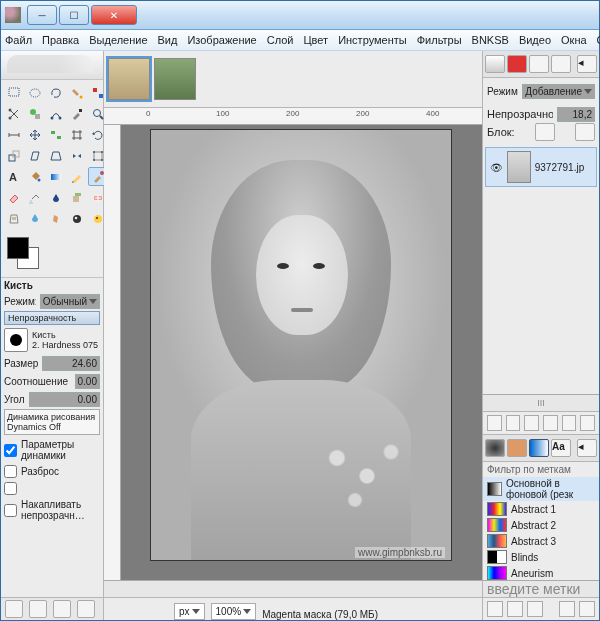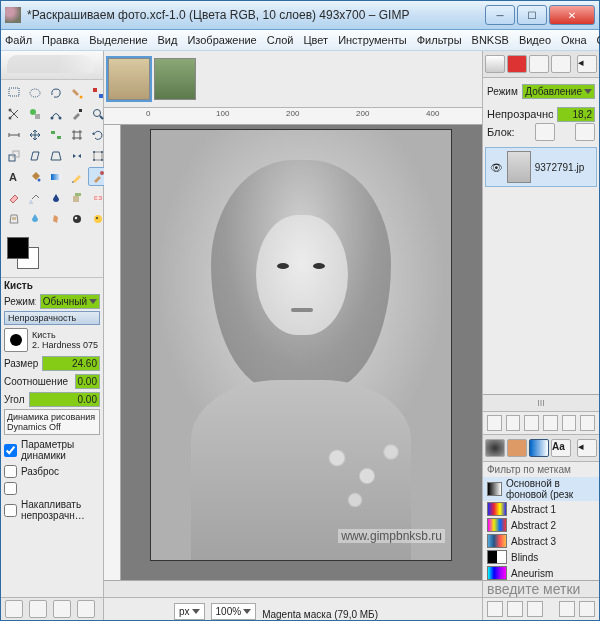--- a/index.html
+++ b/index.html
@@ -20,21 +20,21 @@
   .tool{width:17px;height:17px;border:1px solid transparent;border-radius:2px;display:flex;align-items:center;justify-content:center}
   .tool.sel{border-color:#7aa7d4;background:#cde3f7}
   .tool svg{width:14px;height:14px}
   .fgbg{height:38px;position:relative;margin:4px}
   .fgbg .sw{position:absolute;width:20px;height:20px;border:1px solid #666}
   .fgbg .fg{left:2px;top:2px;background:#000;z-index:2}
   .fgbg .bg{left:12px;top:12px;background:#fff}
   .opt-section{border-top:1px solid #c4c4c4;padding:2px 3px;font-size:10px}
   .opt-row{display:flex;align-items:center;justify-content:space-between;margin:2px 0;height:16px}
   .opt-row label{white-space:nowrap;overflow:hidden}
-  .slot{flex:1;height:13px;margin-left:4px;background:#84cc16;border:1px solid #9aa;display:flex;align-items:center;justify-content:flex-end;padding:0 2px;font-size:10px}
+  .slot{flex:1;height:13px;margin-left:4px;background:#a3a3a3;border:1px solid #9aa;display:flex;align-items:center;justify-content:flex-end;padding:0 2px;font-size:10px}
   .bar{height:12px;background:linear-gradient(#dfe9f3,#c0d3e6);border:1px solid #7b9cc0;font-size:9px;display:flex;align-items:center;padding:0 3px}
   .brushpick{display:flex;align-items:center;gap:4px;margin:3px 0}
   .brushpick .circ{width:22px;height:22px;border:1px solid #888;border-radius:2px;display:flex;align-items:center;justify-content:center;background:#fff}
   .brushpick .circ::after{content:"";width:12px;height:12px;border-radius:50%;background:#000}
   .chk{display:flex;align-items:center;gap:4px;font-size:10px;margin:4px 0}
   .chk input{margin:0}
   .bottombar{height:22px;border-top:1px solid #b5b5b5;background:#e7e7e7;display:flex;align-items:center;padding:0 4px;gap:6px}
   .bottombar .btn{width:16px;height:16px;border:1px solid #aaa;background:#f4f4f4;border-radius:2px}
 
   .canvas-area{flex:1;display:flex;flex-direction:column;background:#fff;min-width:0}
@@ -50,21 +50,21 @@
   .canvas{flex:1;background:#7c7c7c;position:relative;overflow:hidden}
   .img{position:absolute;left:30px;top:5px;width:300px;height:430px;background:#bcbcbc;box-shadow:0 0 0 1px #333;overflow:hidden}
   .portrait{position:absolute;inset:0;background:radial-gradient(ellipse 180px 240px at 50% 35%,#d8d8d8 0%,#c6c6c6 45%,#b0b0b0 80%);}
   .hair{position:absolute;left:60px;top:30px;width:180px;height:230px;border-radius:50% 50% 40% 40%/50% 50% 60% 60%;background:radial-gradient(ellipse at 50% 30%,#cfcfcf,#9a9a9a 60%,#8a8a8a);}
   .face{position:absolute;left:105px;top:85px;width:92px;height:120px;border-radius:50%/55%;background:radial-gradient(ellipse at 50% 40%,#ececec,#cfcfcf);}
   .eye{position:absolute;width:12px;height:6px;background:#333;border-radius:50%}
   .eye.l{left:126px;top:133px}.eye.r{left:162px;top:133px}
   .mouth{position:absolute;left:140px;top:178px;width:22px;height:4px;background:#888;border-radius:3px}
   .body-s{position:absolute;left:40px;top:250px;width:220px;height:200px;border-radius:40% 40% 0 0/30% 30% 0 0;background:linear-gradient(#c2c2c2,#9f9f9f);}
   .flowers{position:absolute;right:30px;bottom:30px;width:120px;height:120px;background:radial-gradient(circle at 30% 40%,#efefef 6%,transparent 8%),radial-gradient(circle at 55% 55%,#efefef 7%,transparent 9%),radial-gradient(circle at 75% 35%,#e8e8e8 5%,transparent 7%),radial-gradient(circle at 45% 75%,#e8e8e8 5%,transparent 7%);opacity:.7}
-  .wm{position:absolute;right:6px;bottom:17px;font-size:12px;color:#555;background:rgba(255,255,255,.4);padding:0 3px}
+  .wm{position:absolute;right:6px;bottom:2px;font-size:10px;color:#555;background:rgba(255,255,255,.4);padding:0 3px}
   .marquee{position:absolute;right:-2px;top:5px;width:2px;height:430px;border-right:1px dashed #0cf}
   .sb-h{height:16px;background:#e7e7e7;border-top:1px solid #aaa}
   .status{height:22px;background:#ececec;border-top:1px solid #b5b5b5;display:flex;align-items:flex-end;font-size:10px;padding:0 4px;gap:6px}
   .status .fld{border:1px solid #aaa;background:#fff;padding:0 4px;height:15px;display:flex;align-items:center}
   
   .rpanel{width:116px;background:#ececec;border-left:1px solid #b5b5b5;display:flex;flex-direction:column}
   .rtabs{height:22px;background:#e3e3e3;border-bottom:1px solid #b5b5b5;display:flex;align-items:center;padding:2px;gap:2px}
   .rtab{width:18px;height:16px;border:1px solid #aaa;background:#f4f4f4;border-radius:2px}
   .rtab svg,.rtab span{width:12px;height:12px}
   .layers{flex:1;display:flex;flex-direction:column;min-height:0}
@@ -93,21 +93,20 @@
   .bbar{height:22px;border-top:1px solid #b5b5b5;display:flex;align-items:center;justify-content:space-between;padding:0 4px;gap:4px}
   .bbar .btn{width:14px;height:14px;border:1px solid #aaa;background:#f4f4f4}
   .tri{width:0;height:0;border-left:4px solid transparent;border-right:4px solid transparent;border-top:5px solid #555;display:inline-block;margin-left:2px}
 </style>
 </head>
 <body>
 
 <div class="window">
   <div class="titlebar">
     <div class="ico"></div>
-    <div class="title">*Раскрашиваем фото.xcf-1.0 (Цвета RGB, 10 слоев) 493x700 – GIMP</div>
     <div class="winbtns">
       <div class="winbtn">─</div>
       <div class="winbtn">☐</div>
       <div class="winbtn close">✕</div>
     </div>
   </div>
 
   <div class="menubar">
     <span>Файл</span>
     <span>Правка</span>

